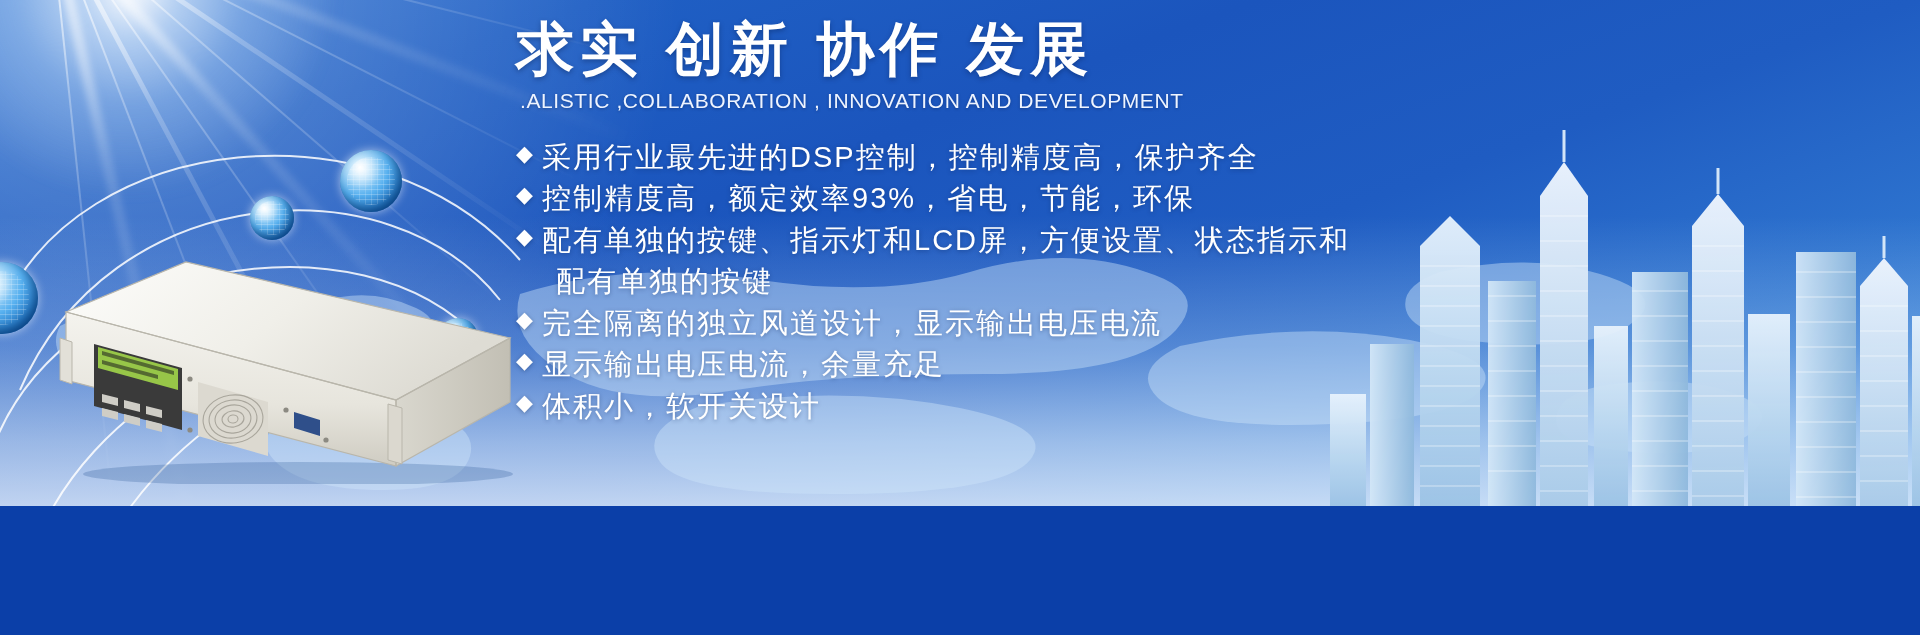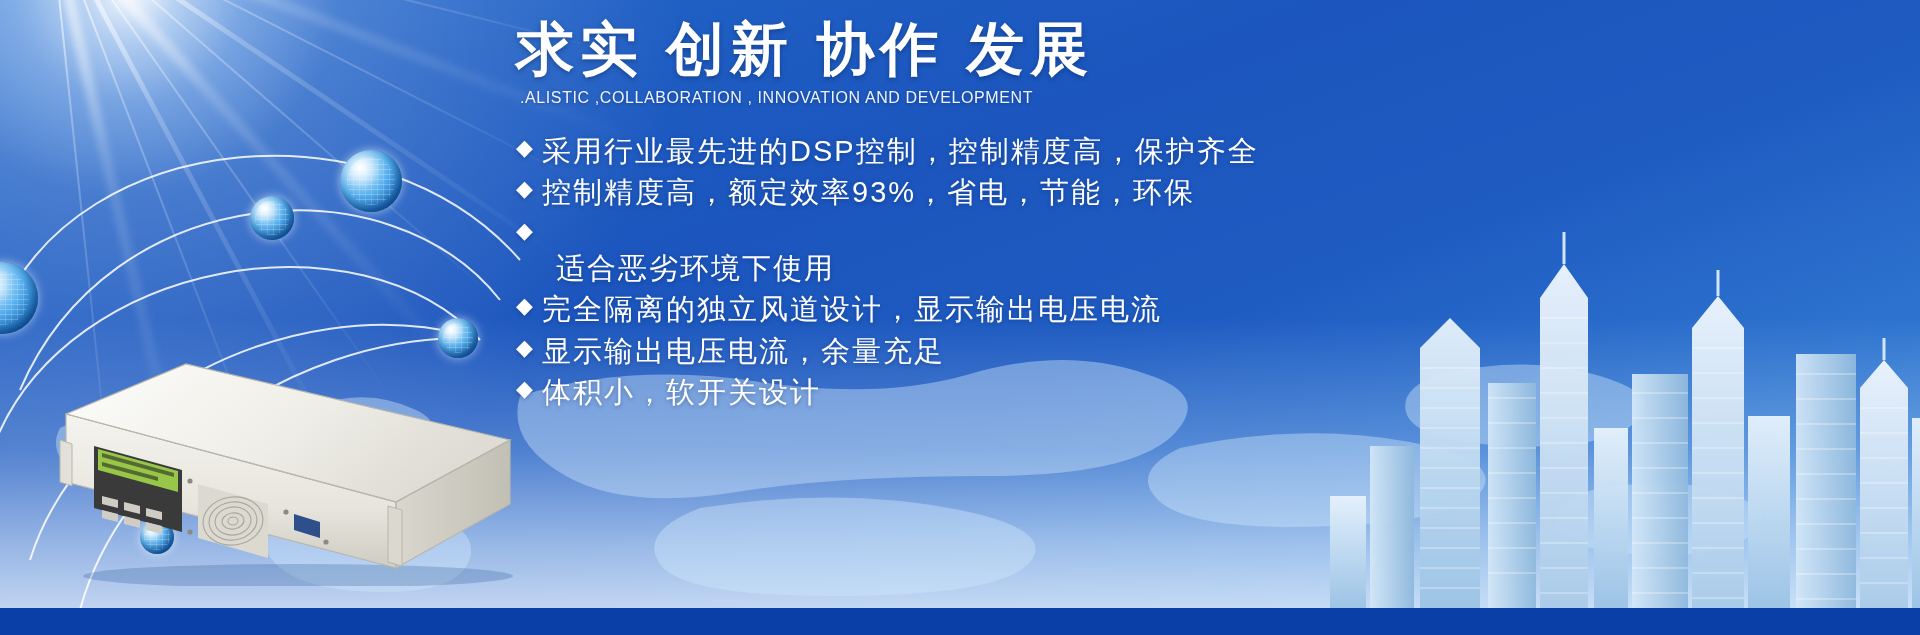--- a/index.html
+++ b/index.html
@@ -1,20 +1,20 @@
 <!DOCTYPE html>
 <html><head>
 <meta charset="utf-8">
 <style>
   * { margin:0; padding:0; box-sizing:border-box; }
   html,body { width:1920px; height:635px; overflow:hidden; background:#0b3fa8; }
   body { font-family:"Liberation Sans","DejaVu Sans",sans-serif; }
 
   #banner {
-    position:relative; width:1920px; height:608px; overflow:hidden;
+    position:relative; width:1920px; height:506px; overflow:hidden;
     background:
       radial-gradient(circle at 6% -6%, rgba(255,255,255,0.55) 0%, rgba(255,255,255,0.18) 12%, rgba(255,255,255,0.0) 30%),
       linear-gradient(160deg, #2a6fd0 0%, #1f5fc4 18%, #1b55bd 38%, #1f5cc2 58%, #2e74cf 78%, #4a93e0 100%);
   }
 
   
   .rays { position:absolute; left:-120px; top:-260px; width:1200px; height:1200px; pointer-events:none; }
   .ray {
     position:absolute; left:170px; top:170px;
     width:760px; height:2px; transform-origin:0 50%;
@@ -67,21 +67,21 @@
   .device { position:absolute; left:58px; bottom:22px; width:460px; height:250px; }
 
   
   .copy { position:absolute; left:516px; top:14px; width:960px; }
   .headline {
     color:#ffffff; font-weight:bold; font-size:58px; letter-spacing:6px;
     line-height:1.22; white-space:nowrap;
     text-shadow:0 2px 5px rgba(0,20,60,0.35);
   }
   .subhead {
-    color:#eef4ff; font-size:16px; letter-spacing:0.6px; white-space:nowrap;
+    color:#eef4ff; font-size:21px; letter-spacing:0.6px; white-space:nowrap;
     margin-top:4px; margin-left:4px;
     text-shadow:0 1px 3px rgba(0,20,60,0.35);
   }
   .features { margin-top:24px; }
   .feat {
     display:flex; align-items:flex-start;
     color:#ffffff; font-size:29px; line-height:1.43; letter-spacing:2px;
     text-shadow:0 1px 4px rgba(0,25,70,0.35);
     white-space:nowrap;
   }
@@ -267,24 +267,25 @@
       <div class="feat">
         <span class="bullet">◆</span>
         <span class="txt">采用行业最先进的DSP控制，控制精度高，保护齐全</span>
       </div>
       <div class="feat">
         <span class="bullet">◆</span>
         <span class="txt">控制精度高，额定效率93%，省电，节能，环保</span>
       </div>
       <div class="feat">
         <span class="bullet">◆</span>
+        <span class="txt">配有单独的按键、指示灯和LCD屏，方便设置、状态指示和</span>
       </div>
       <div class="feat cont">
         <span class="bullet">◆</span>
-        <span class="txt">适合恶劣环境下使用</span>
+        <span class="txt">配有单独的按键</span>
       </div>
       <div class="feat">
         <span class="bullet">◆</span>
         <span class="txt">完全隔离的独立风道设计，显示输出电压电流</span>
       </div>
       <div class="feat">
         <span class="bullet">◆</span>
         <span class="txt">显示输出电压电流，余量充足</span>
       </div>
       <div class="feat">

